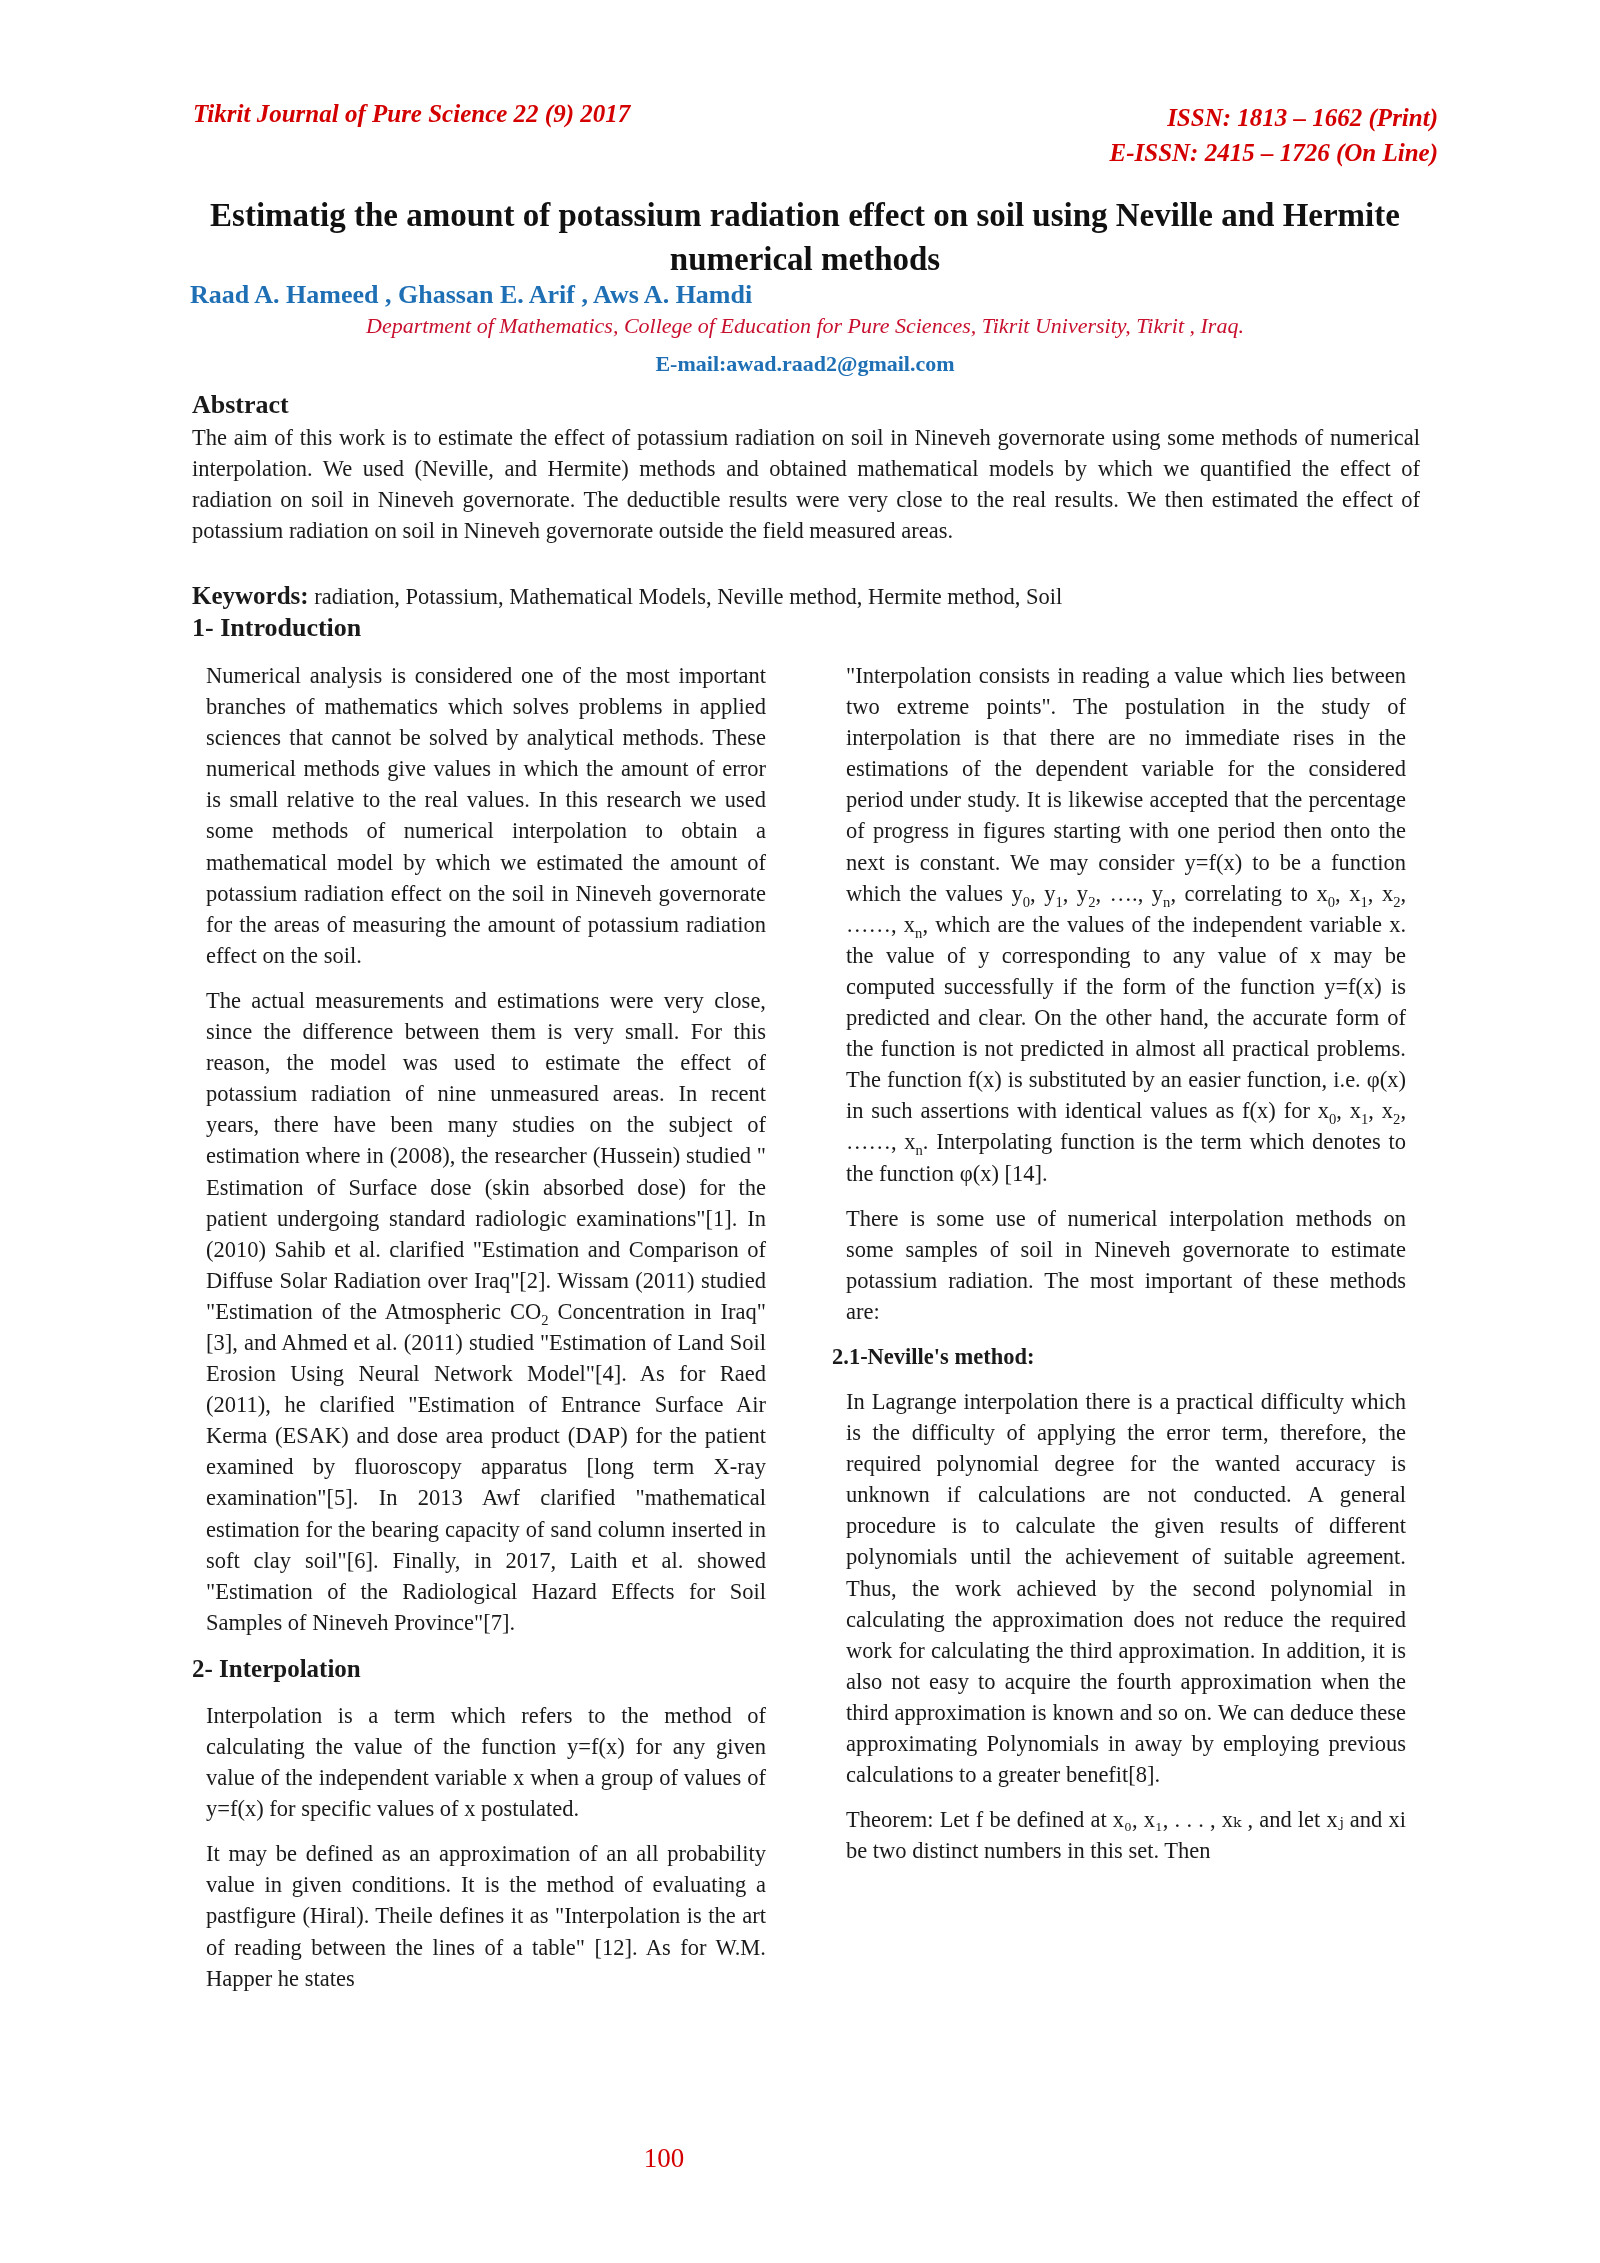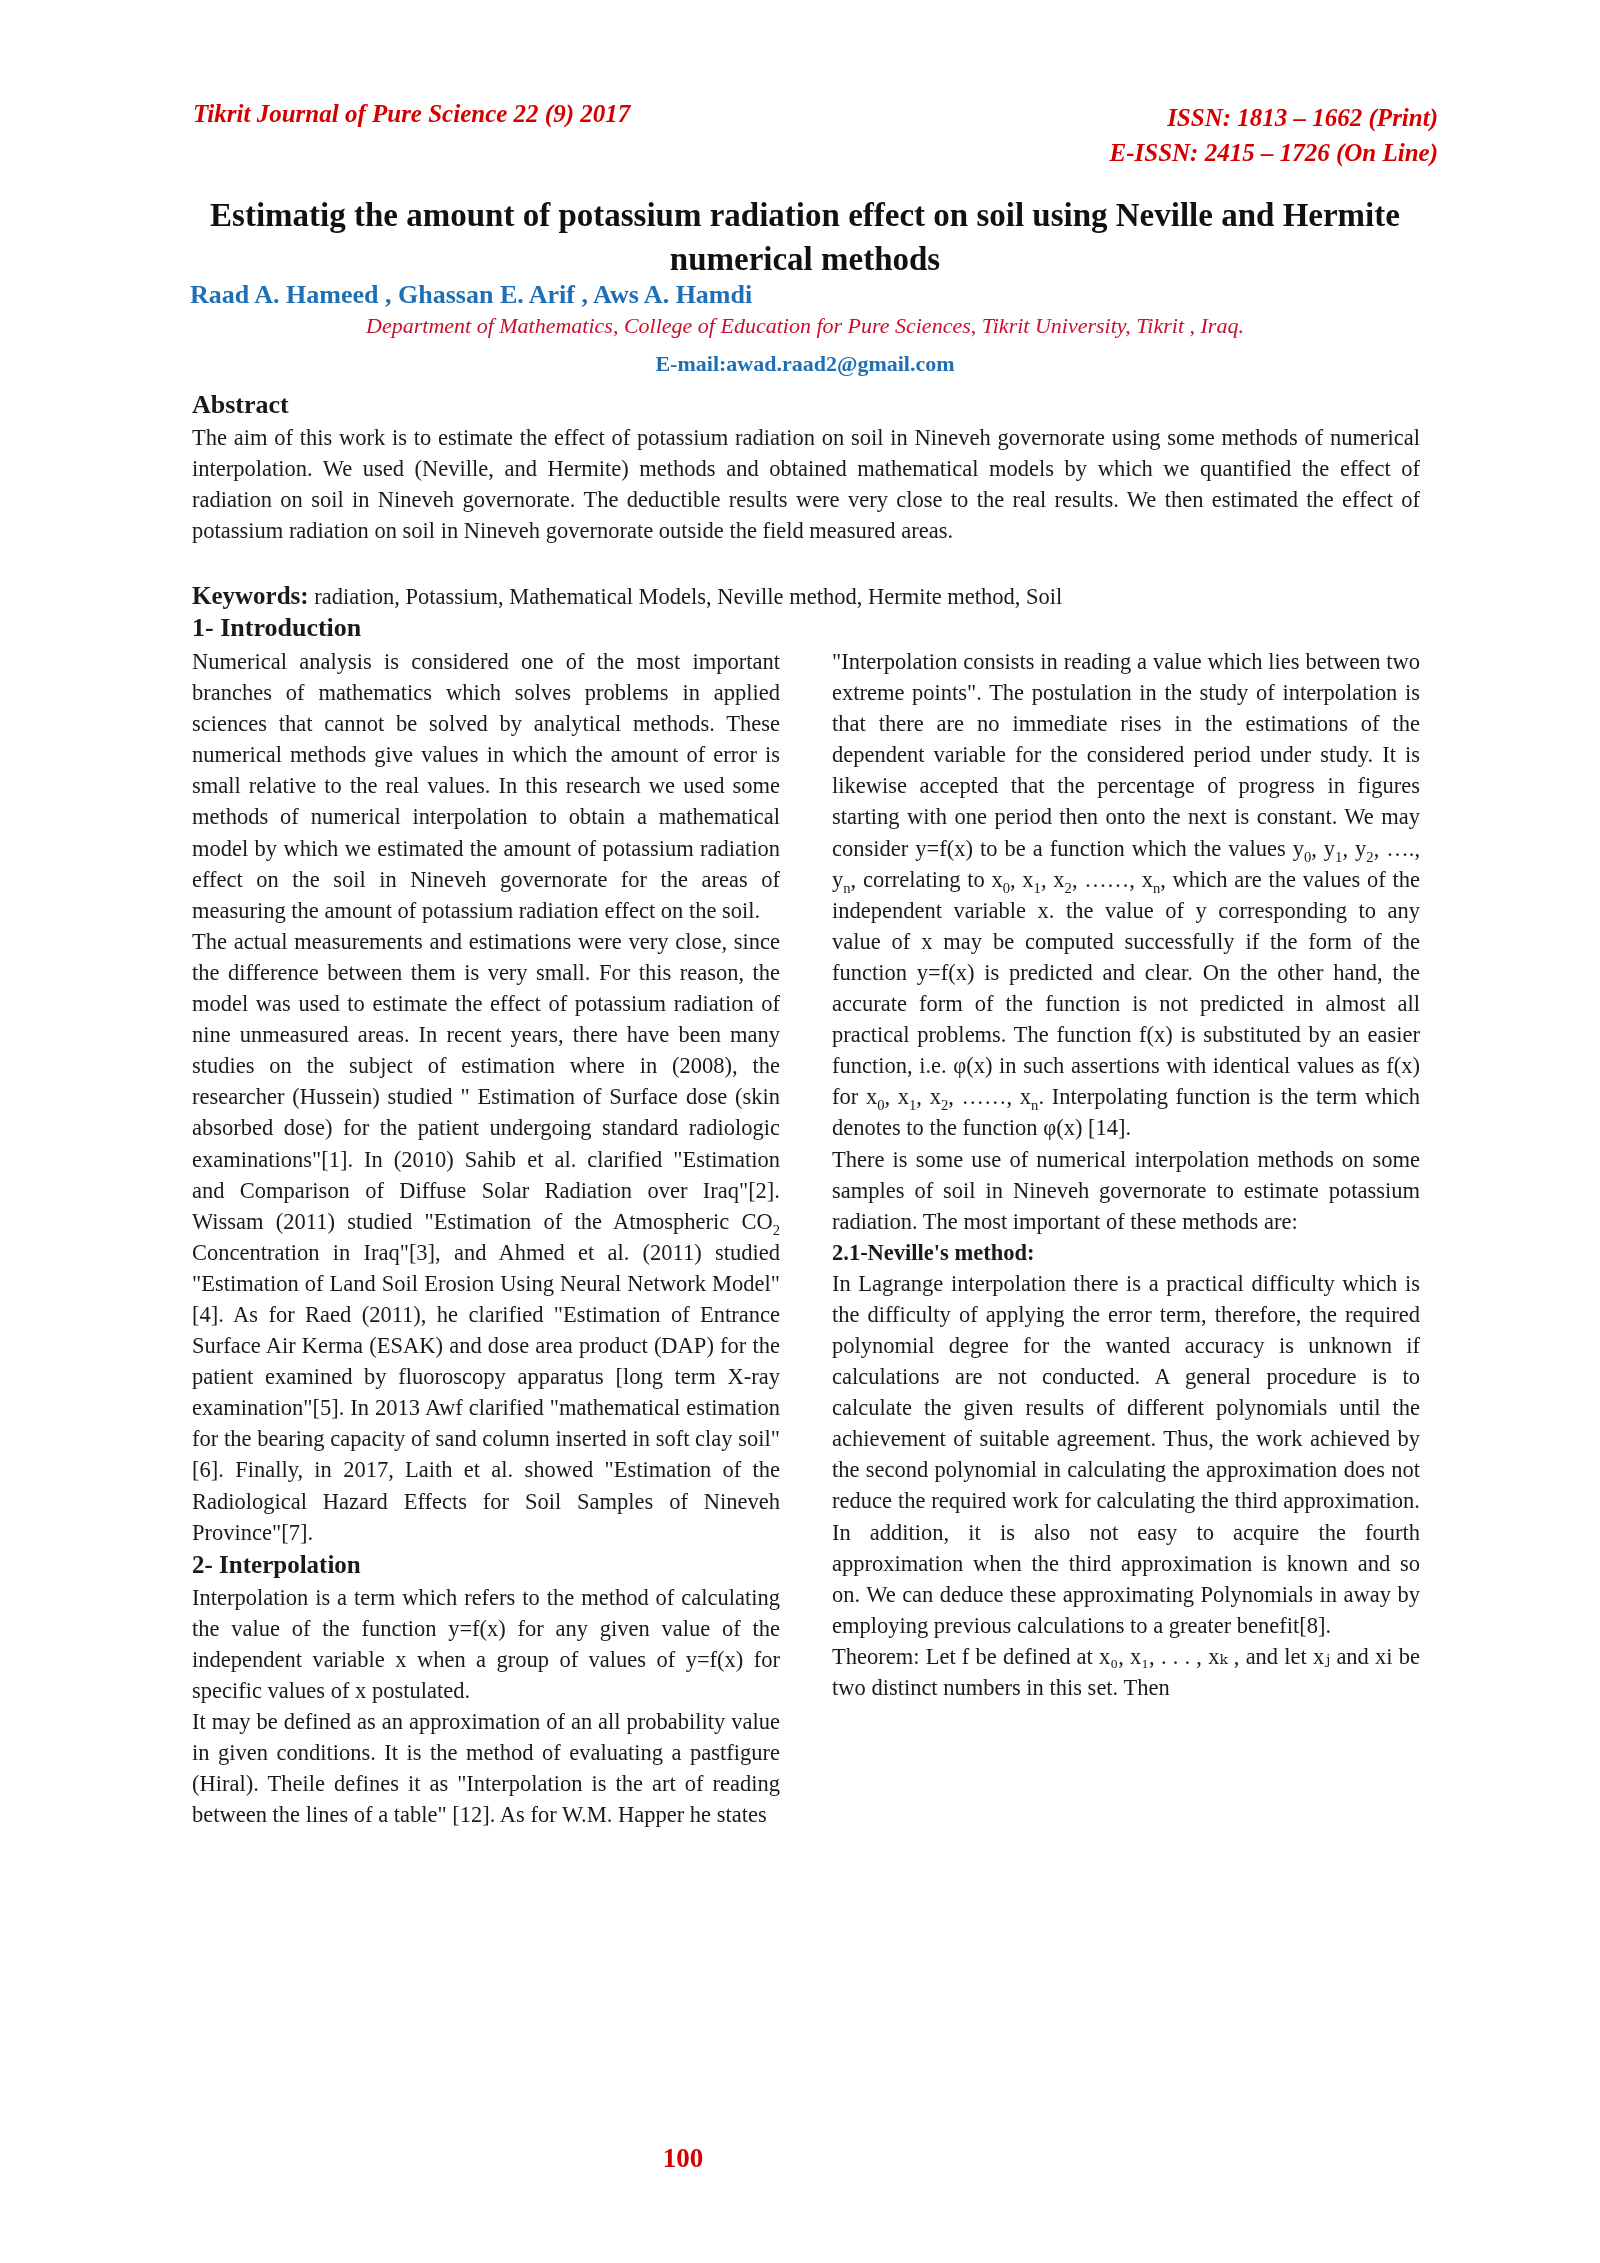--- a/index.html
+++ b/index.html
@@ -11,25 +11,25 @@
   .affil { position: absolute; left: 190px; width: 1230px; top: 313px; text-align: center; font-size: 22px; font-style: italic; color: #c8102e; }
   .email { position: absolute; left: 190px; width: 1230px; top: 343px; text-align: center; font-size: 22px; font-weight: bold; color: #1f6fb5; margin-top: 8px; }
   .abstract-head { position: absolute; left: 192px; top: 390px; font-size: 26px; font-weight: bold; }
   .abstract { position: absolute; left: 192px; width: 1228px; top: 422px; font-size: 22.5px; line-height: 31px; text-align: justify; }
   .keywords { position: absolute; left: 192px; width: 1228px; top: 580px; font-size: 22.5px; line-height: 31px; }
   .keywords b { font-size: 25px; }
   .intro-head { position: absolute; left: 192px; top: 613px; font-size: 26px; font-weight: bold; }
   .col { position: absolute; top: 646px; width: 588px; font-size: 22.5px; line-height: 31.1px; text-align: justify; }
   .col-left { left: 192px; }
   .col-right { left: 832px; }
-  .col p { margin: 0; }
+  .col p { margin: 14px; }
   .col h3 { margin: 0; font-size: 25px; font-weight: bold; line-height: 34px; }
   .col h4 { margin: 0; font-size: 22.5px; font-weight: bold; line-height: 31px; }
   sub { font-size: 65%; line-height: 0; }
-  .page-num { position: absolute; left: 0; width: 1328px; top: 2143px; text-align: center; font-size: 27px; font-weight: bold; color: #d40000; padding-left: 19px; }
+  .page-num { position: absolute; left: 0; width: 1328px; top: 2143px; text-align: center; font-size: 27px; font-weight: normal; color: #d40000; }
 </style>
 </head>
 <body>
 
 <div class="header-left">Tikrit Journal of Pure Science 22 (9) 2017</div>
 <div class="header-right">
   <div>ISSN: 1813 – 1662 (Print)</div>
   <div>E-ISSN: 2415 – 1726 (On Line)</div>
 </div>
 

